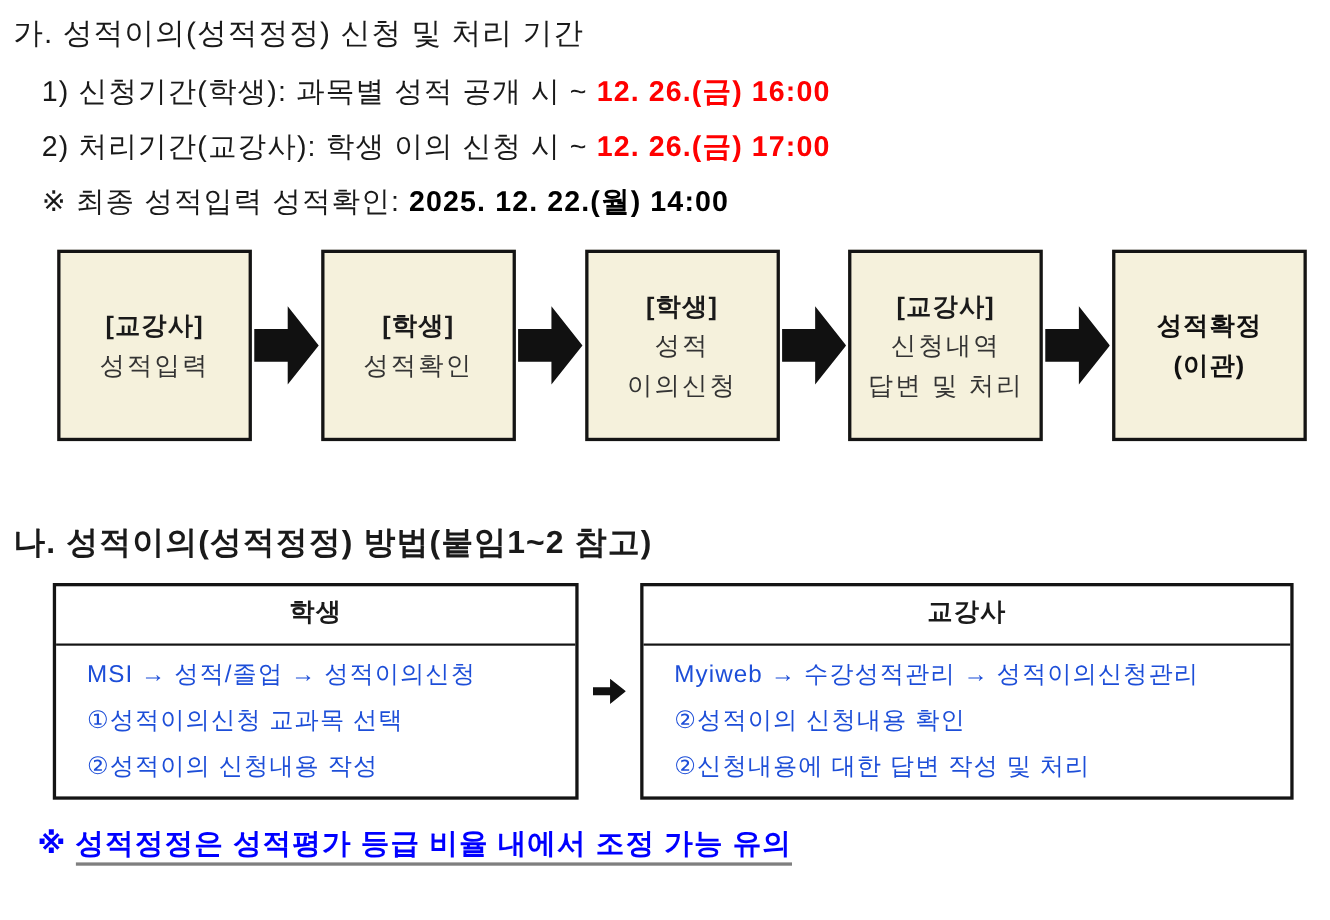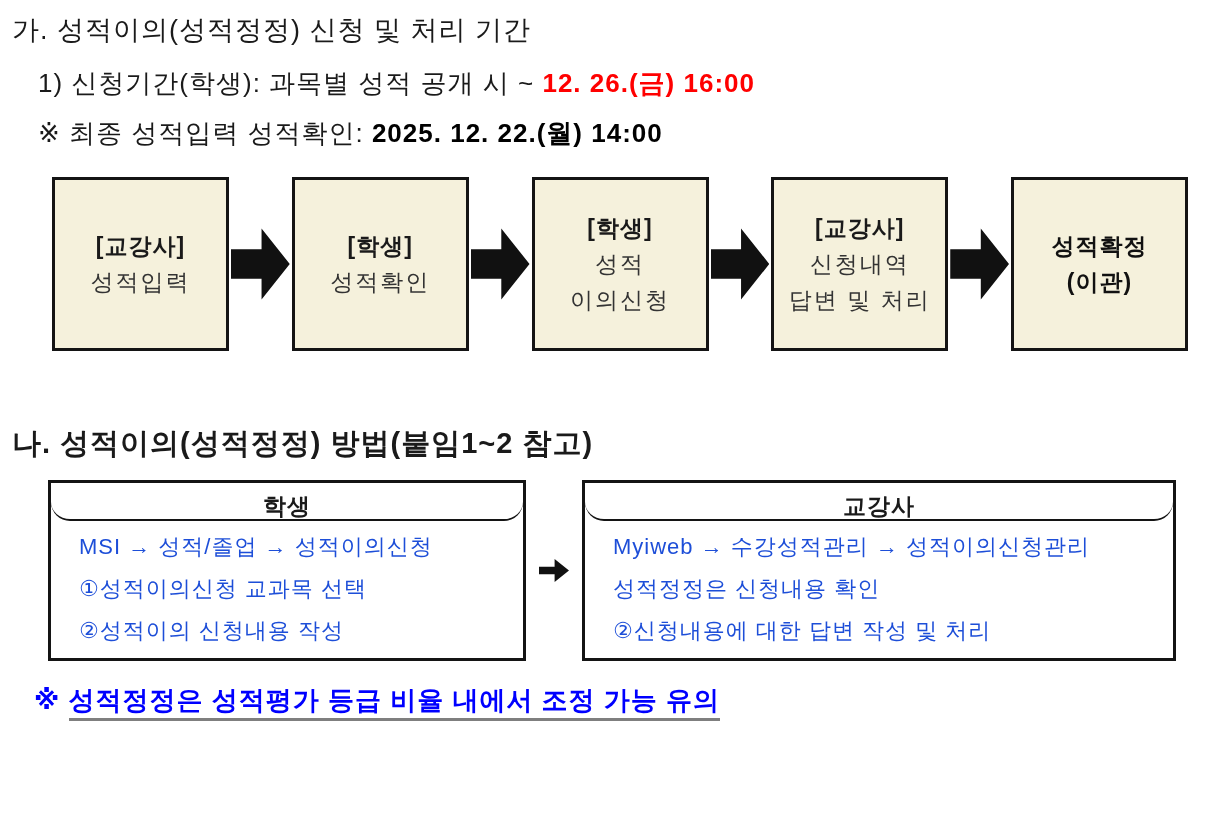--- a/index.html
+++ b/index.html
@@ -72,28 +72,27 @@
     display: flex;
     align-items: stretch;
   }
   .b-table {
     border: 3px solid #141414;
     background: #ffffff;
   }
   .b-table.left  { width: 478px; }
   .b-table.right { width: 594px; }
   .b-head {
-    height: 38px;
+    height: 54px;
     line-height: 46px;
     text-align: center;
     font-weight: 700;
     font-size: 23px;
     letter-spacing: 1px;
     border-bottom: 2px solid #141414;
-    border-radius: 20px;
   }
   .b-body { padding: 5px 8px 6px 8px; }
   .b-cell {
     font-size: 22px;
     letter-spacing: 1px;
     height: 42px;
     line-height: 42px;
     white-space: nowrap;
     color: #1d4ed8;
     margin-left: 20px;
@@ -126,20 +125,23 @@
   }
 </style>
 </head>
 <body>
 
 <div class="h-ga">가. 성적이의(성적정정) 신청 및 처리 기간</div>
 
 <div class="a-list">
   <div class="a-line">
     <span>1) 신청기간(학생): 과목별 성적 공개 시 ~ </span><span class="deadline">12. 26.(금) 16:00</span>
+  </div>
+  <div class="a-line">
+    <span>2) 처리기간(교강사): 학생 이의 신청 시 ~ </span><span class="deadline">12. 26.(금) 17:00</span>
   </div>
   <div class="a-line">
     <span>※ 최종 성적입력 성적확인: </span><span class="em-black">2025. 12. 22.(월) 14:00</span>
   </div>
 </div>
 
 <div class="flow-row">
   <div class="flow-box">
     <div class="flow-role">[교강사]</div>
     <div class="flow-line">성적입력</div>
@@ -179,21 +181,21 @@
       <div class="b-cell">②성적이의 신청내용 작성</div>
     </div>
   </div>
   <div class="b-mid">
     <div class="mid-arrow"></div>
   </div>
   <div class="b-table right">
     <div class="b-head">교강사</div>
     <div class="b-body">
       <div class="b-cell">Myiweb → 수강성적관리 → 성적이의신청관리</div>
-      <div class="b-cell">성적정정은 신청내용 확인</div>
+      <div class="b-cell">②성적이의 신청내용 확인</div>
       <div class="b-cell">②신청내용에 대한 답변 작성 및 처리</div>
     </div>
   </div>
 </div>
 
 <div class="foot-note">
   <span>※ </span><span class="u">성적정정은 성적평가 등급 비율 내에서 조정 가능 유의</span>
 </div>
 
 </body></html>

